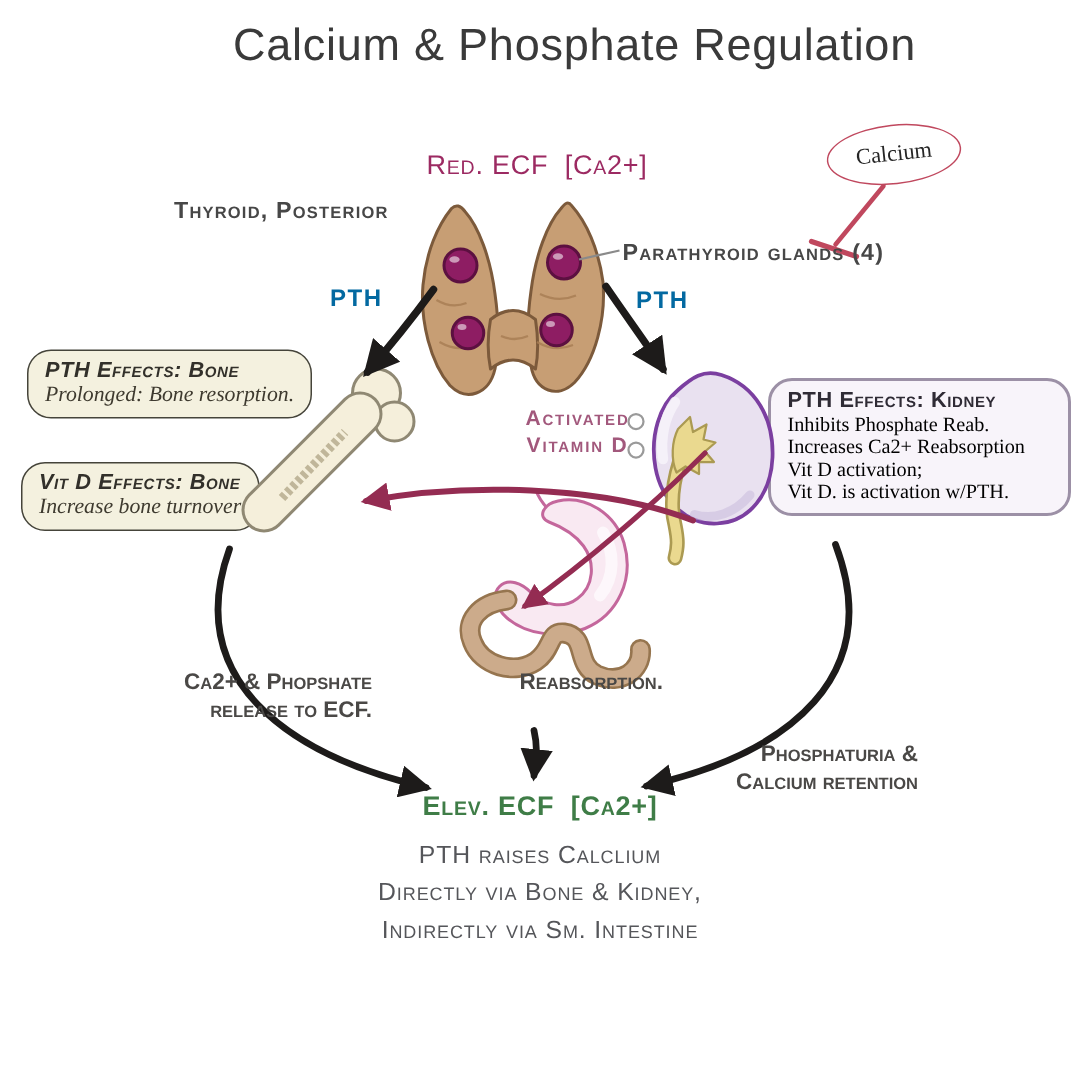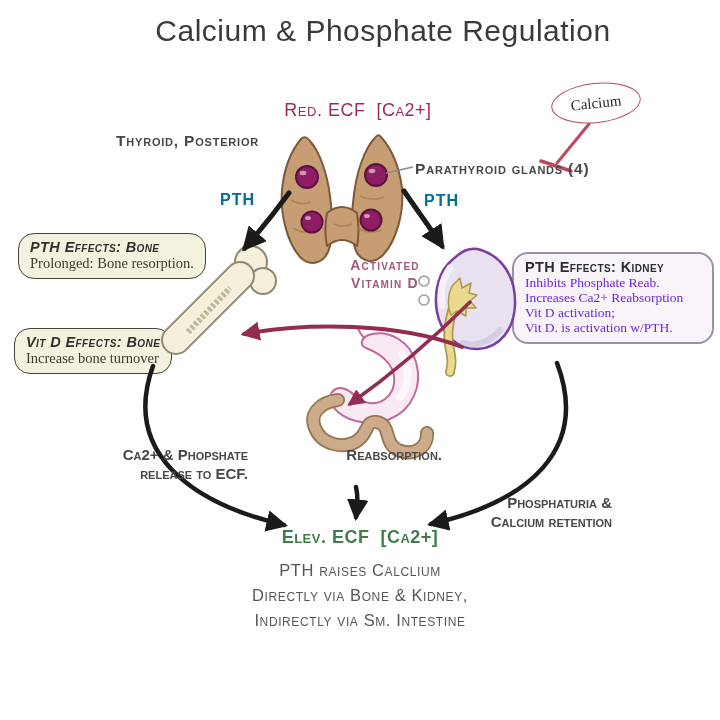--- a/index.html
+++ b/index.html
@@ -23,30 +23,30 @@
            font-family:"Liberation Serif",serif;font-size:15px;color:#262626;
            transform:rotate(-6deg);z-index:3;background:#fff;}
   .caps-label{font-size:15.5px;font-weight:bold;color:#474747;letter-spacing:.8px;z-index:3;}
   .pth{font-size:16px;font-weight:600;color:#0369a1;letter-spacing:1px;z-index:3;}
 
   .callout{border-radius:16px;padding:5px 11px 7px 11px;z-index:1;}
   .callout .ttl{font-variant:small-caps;font-weight:bold;font-size:14.5px;letter-spacing:.4px;}
   .callout .bdy{font-family:"Liberation Serif",serif;font-size:14.5px;line-height:1.12;}
   .cream-box{background:var(--cream);border:1.5px solid var(--creamborder);}
   .cream-box .ttl{color:#32302a;font-style:italic;}
-  .cream-box .bdy{color:#3e3a2f;}
+  .cream-box .bdy{color:#3e3a2f;font-style:italic;}
   .lav-box{background:var(--lav);border:2px solid var(--lavborder);width:176px;}
   .lav-box .ttl{color:#2f2b35;}
-  .lav-box .bdy{color:#6d28d9;font-size:13.5px;}
+  .lav-box .bdy{color:#000000;font-size:13.5px;}
 
   .box-pth-bone{left:18px;top:233px;}
-  .box-vitd-bone{left:14px;top:308px;margin-top:20px;}
+  .box-vitd-bone{left:14px;top:308px;}
   .box-pth-kidney{left:512px;top:252px;}
 
-  .act-vitd{left:330px;top:256px;width:110px;text-align:center;font-size:14px;font-weight:bold;
+  .act-vitd{left:330px;top:269px;width:110px;text-align:center;font-size:14px;font-weight:bold;
             color:var(--mauve);letter-spacing:1.2px;line-height:1.3;z-index:3;}
 
   .flow{font-family:Liberation Sans, sans-serif;font-variant:small-caps;font-weight:700;
         font-size:15px;color:var(--serifink);text-align:right;line-height:1.25;z-index:3;}
   .flow-bone{left:78px;top:446px;width:170px;}
   .flow-gut{left:272px;top:446px;width:170px;}
   .flow-kidney{left:442px;top:450px;width:170px;margin-top:44px;}
 
   .elev-ecf{left:260px;top:527px;width:200px;text-align:center;font-size:18px;font-weight:bold;
             color:var(--green);letter-spacing:.5px;white-space:pre;z-index:3;}

